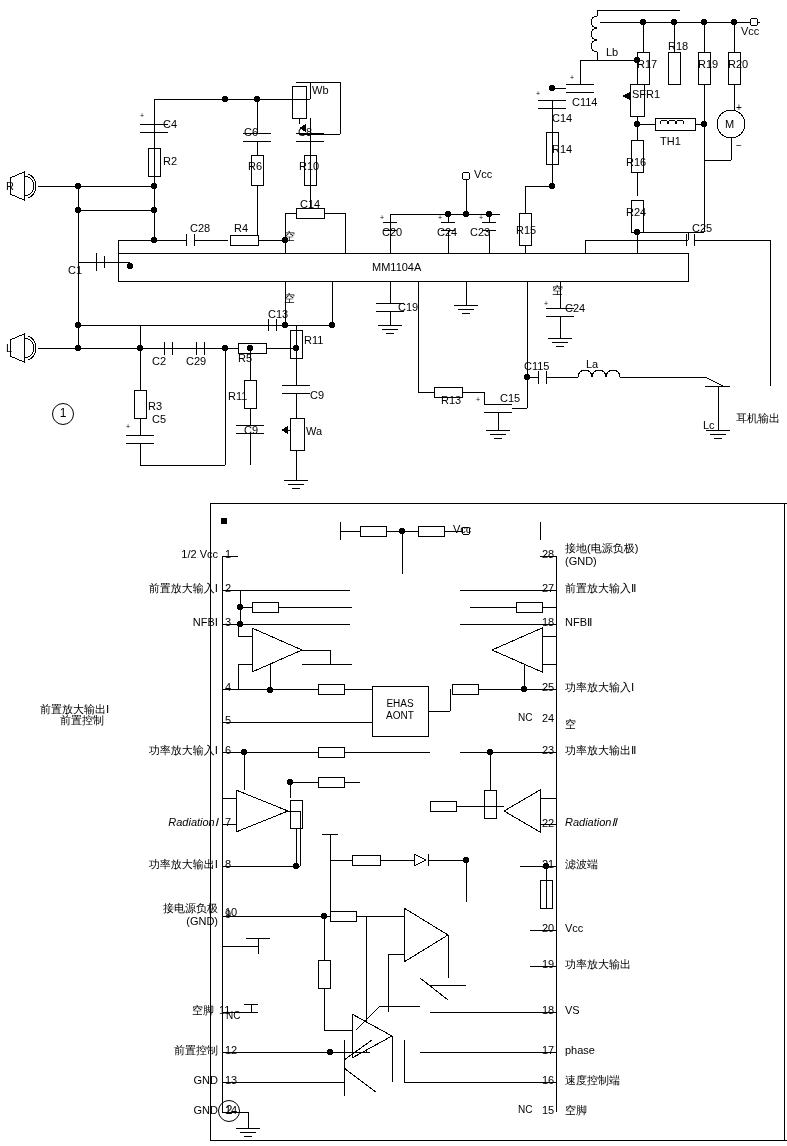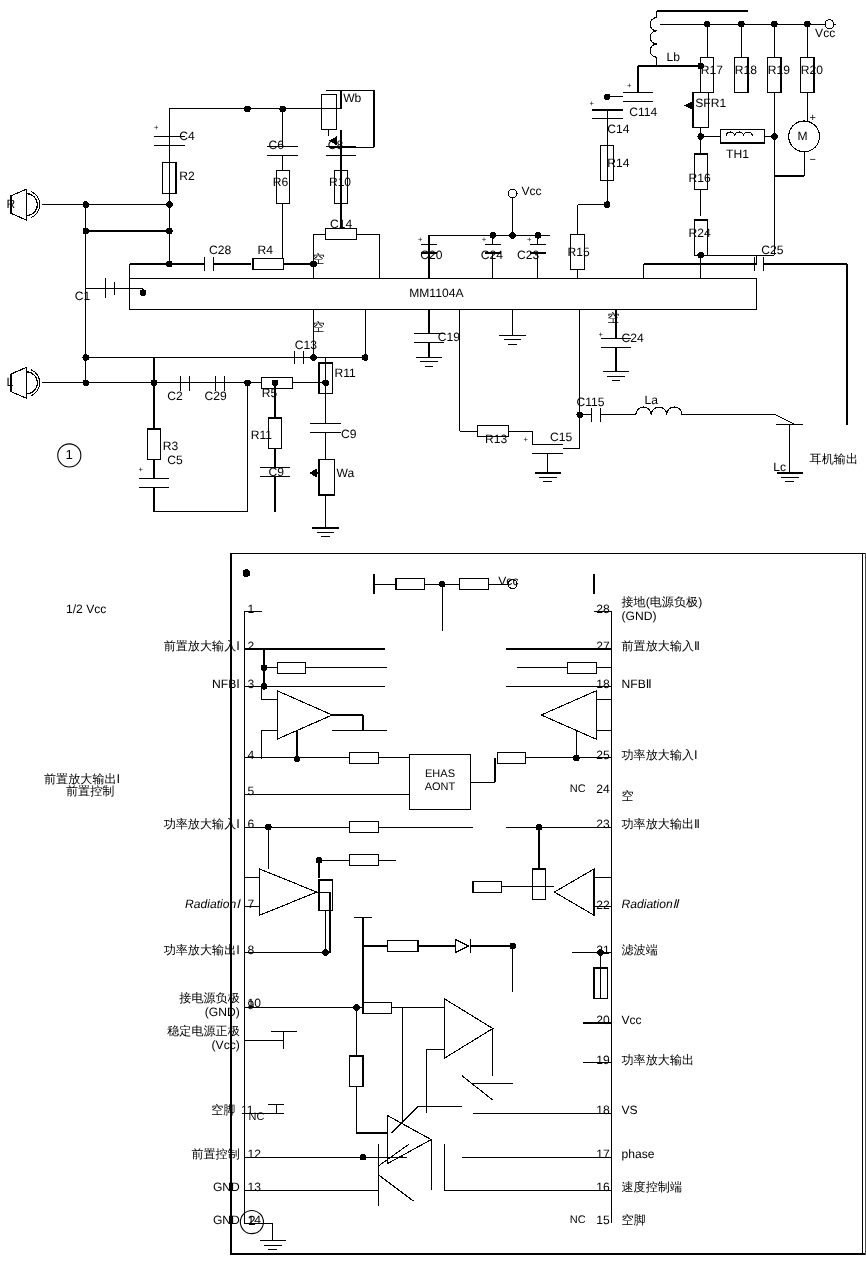--- a/index.html
+++ b/index.html
@@ -511,21 +511,21 @@
 <div class="lbl" style="left:565px;top:302px">C24</div>
 <div class="lbl" style="left:552px;top:112px">C14</div>
 <div class="lbl" style="left:552px;top:143px">R14</div>
 <div class="lbl" style="left:572px;top:96px">C114</div>
 <div class="lbl" style="left:606px;top:46px">Lb</div>
 <div class="lbl" style="left:632px;top:88px">SFR1</div>
 <div class="lbl" style="left:660px;top:135px">TH1</div>
 <div class="lbl" style="left:626px;top:156px">R16</div>
 <div class="lbl" style="left:626px;top:206px">R24</div>
 <div class="lbl" style="left:637px;top:58px">R17</div>
-<div class="lbl" style="left:668px;top:58px">R18</div>
+<div class="lbl" style="left:668px;top:40px">R18</div>
 <div class="lbl" style="left:698px;top:58px">R19</div>
 <div class="lbl" style="left:728px;top:58px">R20</div>
 <div class="lbl" style="left:741px;top:25px">Vcc</div>
 <div class="lbl" style="left:725px;top:118px">M</div>
 <div class="lbl sm" style="left:736px;top:102px">+</div>
 <div class="lbl sm" style="left:736px;top:140px">−</div>
 <div class="lbl" style="left:692px;top:222px">C25</div>
 <div class="lbl" style="left:524px;top:360px">C115</div>
 <div class="lbl" style="left:586px;top:358px">La</div>
 <div class="lbl" style="left:703px;top:419px">Lc</div>
@@ -548,32 +548,30 @@
 <div class="lbl" style="left:225px;top:744px">6</div>
 <div class="lbl" style="left:225px;top:816px">7</div>
 <div class="lbl" style="left:225px;top:858px">8</div>
 <div class="lbl" style="left:225px;top:908px">9</div>
 <div class="lbl" style="left:225px;top:906px">10</div>
 <div class="lbl" style="left:219px;top:1004px">11</div>
 <div class="lbl" style="left:225px;top:1044px">12</div>
 <div class="lbl" style="left:225px;top:1074px">13</div>
 <div class="lbl" style="left:225px;top:1104px">14</div>
 
-<div class="lbl" style="left:60px;top:548px;width:158px;">1/2  Vcc</div>
+<div class="lbl" style="left:60px;top:548px;width:158px;text-align:right">1/2  Vcc</div>
 <div class="lbl cn" style="left:60px;top:582px;width:158px;text-align:right">前置放大输入Ⅰ</div>
 <div class="lbl" style="left:60px;top:616px;width:158px;text-align:right">NFBⅠ</div>
 <div class="lbl cn" style="left:40px;top:703px;width:178px;text-align:left">前置放大输出Ⅰ</div>
 <div class="lbl cn" style="left:60px;top:714px;width:158px;text-align:left">前置控制</div>
 <div class="lbl cn" style="left:40px;top:744px;width:178px;text-align:right">功率放大输入Ⅰ</div>
 <div class="lbl it" style="left:60px;top:816px;width:158px;text-align:right">RadiationⅠ</div>
 <div class="lbl cn" style="left:40px;top:858px;width:178px;text-align:right">功率放大输出Ⅰ</div>
 <div class="lbl cn" style="left:40px;top:902px;width:178px;text-align:right;white-space:pre-line;line-height:13px">接电源负极
 (GND)</div>
-<div class="lbl cn" style="left:40px;top:932px;width:178px;text-align:right;white-space:pre-line;line-height:13px">稳定电源正极
-(Vcc)</div>
 <div class="lbl cn" style="left:120px;top:1004px;width:94px;text-align:right">空脚</div>
 <div class="lbl" style="left:226px;top:1010px;font-size:10px">NC</div>
 <div class="lbl cn" style="left:60px;top:1044px;width:158px;text-align:right">前置控制</div>
 <div class="lbl" style="left:60px;top:1074px;width:158px;text-align:right">GND</div>
 <div class="lbl" style="left:60px;top:1104px;width:158px;text-align:right">GND</div>
 
 <div class="lbl" style="left:542px;top:548px">28</div>
 <div class="lbl" style="left:542px;top:582px">27</div>
 <div class="lbl" style="left:542px;top:616px">18</div>
 <div class="lbl" style="left:542px;top:681px">25</div>

